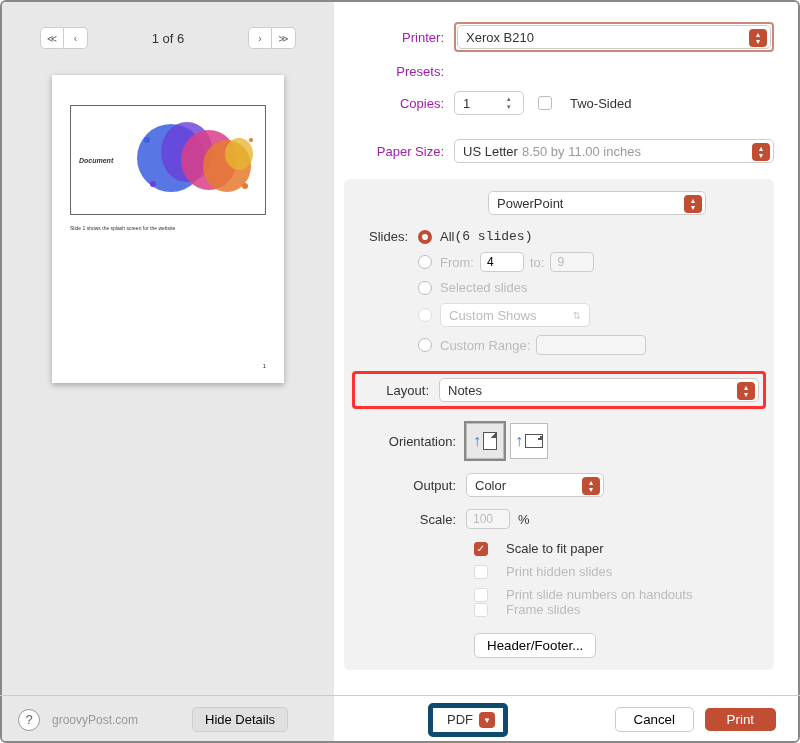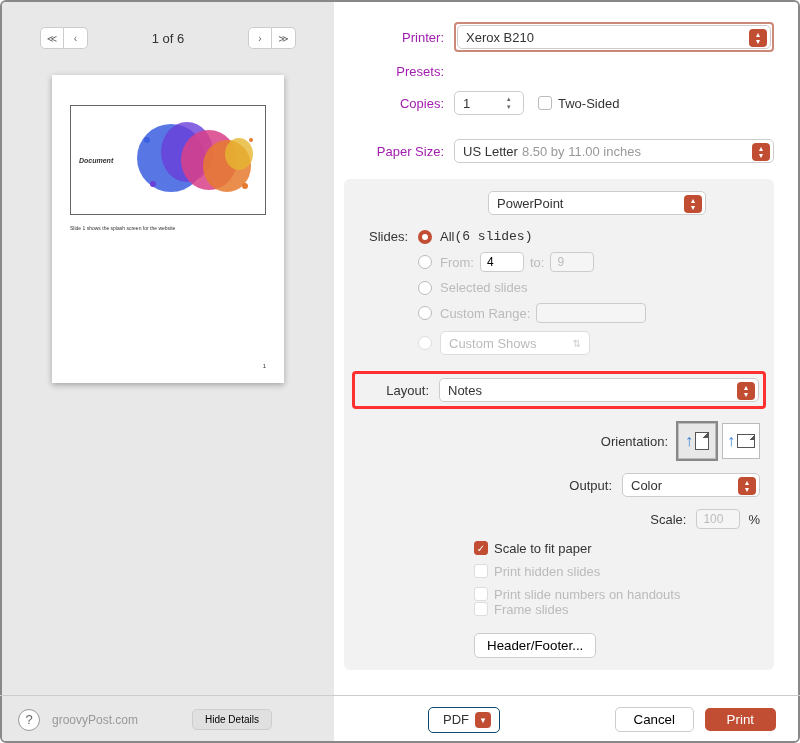--- a/index.html
+++ b/index.html
@@ -15,50 +15,50 @@
     .page-indicator { font-size: 13px; color: #333; }
     .preview-box { margin: 10px auto; width: 232px; height: 308px; background: #fff; box-shadow: 0 2px 6px rgba(0,0,0,0.3); padding: 30px 18px; position: relative; }
     .slide-thumb { border: 1px solid #666; width: 196px; height: 110px; position: relative; display: flex; align-items: center; }
     .splash-art { position: absolute; left: 56px; top: 4px; width: 136px; height: 100px; }
     .doc-label { font-size: 7px; font-style: italic; font-weight: bold; margin-left: 8px; z-index: 2; }
     .caption-text { font-size: 5px; margin-top: 10px; color: #333; }
     .page-num { position: absolute; bottom: 14px; right: 18px; font-size: 6px; }
     .bottom-bar { position: absolute; bottom: 0; left: 0; right: 0; width: 800px; height: 48px; border-top: 1px solid #ccc; display: flex; align-items: center; padding: 0 18px; background: transparent; }
     .help-btn { width: 22px; height: 22px; border-radius: 50%; border: 1.5px solid #999; display: flex; align-items: center; justify-content: center; font-size: 13px; color: #666; cursor: pointer; background: #fff; }
     .watermark { margin-left: 12px; color: #999; font-size: 12px; }
-    .hide-details { margin-left: auto; padding: 4px 12px; background: #e0e0e0; border: 1px solid #ccc; border-radius: 5px; font-size: 10px; cursor: pointer; position: absolute; left: 192px; }
-    .pdf-btn { margin-left: 88px; padding: 4px 8px 4px 14px; background: #fff; border: 1px solid #0c4a6e; border-radius: 5px; display: flex; align-items: center; gap: 6px; cursor: pointer; position: absolute; left: 340px; }
+    .hide-details { margin-left: auto; padding: 4px 12px; background: #e0e0e0; border: 1px solid #ccc; border-radius: 5px; font-size: 13px; cursor: pointer; position: absolute; left: 192px; }
+    .pdf-btn { margin-left: 88px; padding: 4px 8px 4px 14px; background: #fff; border: 5px solid #0c4a6e; border-radius: 5px; display: flex; align-items: center; gap: 6px; cursor: pointer; position: absolute; left: 340px; }
     .pdf-arrow { width: 16px; height: 16px; background: #c14d33; border-radius: 4px; display: flex; align-items: center; justify-content: center; color: #fff; font-size: 9px; }
     .cancel-btn { padding: 4px 18px; background: #fff; border: 1px solid #ccc; border-radius: 5px; cursor: pointer; position: absolute; right: 106px; }
     .print-btn { padding: 4px 22px; background: #c14d33; color: #fff; border: none; border-radius: 5px; cursor: pointer; position: absolute; right: 24px; }
     .form-row { display: flex; align-items: center; margin-bottom: 12px; }
     .form-label { width: 110px; text-align: right; padding-right: 10px; font-size: 13px; color: #a21caf; }
     .select-box { flex: 1; height: 24px; background: #fff; border: 1px solid #ccc; border-radius: 5px; display: flex; align-items: center; padding: 0 8px; position: relative; cursor: pointer; }
     .select-arrow { position: absolute; right: 3px; top: 3px; width: 18px; height: 18px; background: #c14d33; border-radius: 4px; display: flex; align-items: center; justify-content: center; color: #fff; font-size: 8px; line-height: 7px; flex-direction: column; }
     .select-arrow::before { content: "▴"; }
     .select-arrow::after { content: "▾"; }
     .highlight-printer { border: 2px solid #cc8877; border-radius: 4px; padding: 1px; }
     .highlight-layout { border: 3px solid #ff3030; border-radius: 4px; padding: 4px; margin: 0 -6px; }
     .subtext { color: #999; margin-left: 4px; }
     .copies-input { width: 70px; height: 24px; border: 1px solid #ccc; border-radius: 5px; padding: 0 8px; display: flex; align-items: center; position: relative; }
     .stepper { position: absolute; right: 4px; width: 12px; display: flex; flex-direction: column; font-size: 7px; color: #666; }
-    .checkbox-wrap { display: flex; gap: 6px; }
+    .checkbox-wrap { display: flex; align-items: center; gap: 18px; }
     .cbox { width: 14px; height: 14px; border: 1px solid #bbb; border-radius: 3px; background: #fff; display: flex; align-items: center; justify-content: center; color: #fff; font-size: 10px; }
     .cbox.checked { background: #c14d33; border-color: #c14d33; }
     .inset-panel { background: #f2f2f2; border-radius: 6px; padding: 12px 14px; margin-top: 4px; }
     .centered-select { margin: 0 auto 14px; width: 218px; margin-left: 130px; }
     .radio { width: 14px; height: 14px; border-radius: 50%; border: 1px solid #bbb; background: #fff; display: inline-flex; align-items: center; justify-content: center; margin-right: 8px; flex-shrink: 0; }
     .radio.selected { border: 4px solid #c14d33; width: 14px; height: 14px; }
     .radio-row { display: flex; align-items: center; margin-bottom: 8px; margin-left: 0; }
     .radio-group { margin-left: 0; }
     .small-input { width: 44px; height: 20px; border: 1px solid #ccc; border-radius: 4px; padding: 0 6px; background: #fff; font-size: 12px; }
     .small-input.disabled { background: #f5f5f5; color: #bbb; }
     .dim { color: #bbb; }
     .slides-label { width: 60px; text-align: right; padding-right: 10px; display: inline-block; }
-    .layout-row { display: flex; align-items: center; justify-content: flex-end; }
+    .layout-row { display: flex; align-items: center; }
     .layout-label { width: 80px; text-align: right; padding-right: 10px; }
     .orient-btn { width: 38px; height: 36px; border: 1px solid #bbb; background: #fff; display: inline-flex; align-items: center; justify-content: center; cursor: pointer; }
     .orient-btn.active { outline: 2px solid #888; background: #e8e8e8; }
     .orient-icon { display: flex; align-items: center; gap: 2px; }
     .paper-shape { border: 1px solid #555; background: #fff; position: relative; }
     .paper-shape.port { width: 14px; height: 18px; }
     .paper-shape.land { width: 18px; height: 14px; }
     .fold { position: absolute; top: 0; right: 0; width: 5px; height: 5px; background: linear-gradient(135deg, #fff 50%, #555 50%); }
     .arrow-up { color: #3a7fd9; font-size: 16px; font-weight: bold; }
     .disabled-text { color: #bbb; }
@@ -160,30 +160,30 @@
             <span class="dim">From:</span>
             <input class="small-input" style="margin: 0px 6px;" value="4">
             <span class="dim">to:</span>
             <input class="small-input disabled" style="margin-left: 6px;" value="9">
           </div>
           <div class="radio-row">
             <div class="radio"></div>
             <span class="dim">Selected slides</span>
           </div>
           <div class="radio-row">
-            <div class="radio"></div>
-            <span class="dim">Custom Range:</span>
-            <input class="small-input disabled" style="width: 110px; margin-left: 6px;">
-          </div>
-          <div class="radio-row">
             <div class="radio" style="border-color:#ddd;"></div>
             <div class="select-box" style="width:150px; flex:none; border-color:#ddd;">
               <span class="dim">Custom Shows</span>
               <span style="position:absolute; right:8px; color:#ccc; font-size:10px;">⇅</span>
             </div>
+          </div>
+          <div class="radio-row">
+            <div class="radio"></div>
+            <span class="dim">Custom Range:</span>
+            <input class="small-input disabled" style="width: 110px; margin-left: 6px;">
           </div>
         </div>
       </div>
 
       <div class="highlight-layout" style="margin-top:8px;">
         <div class="layout-row">
           <div class="layout-label">Layout:</div>
           <div class="select-box" style="flex:1;">
             <span>Notes</span>
             <div class="select-arrow"></div>

